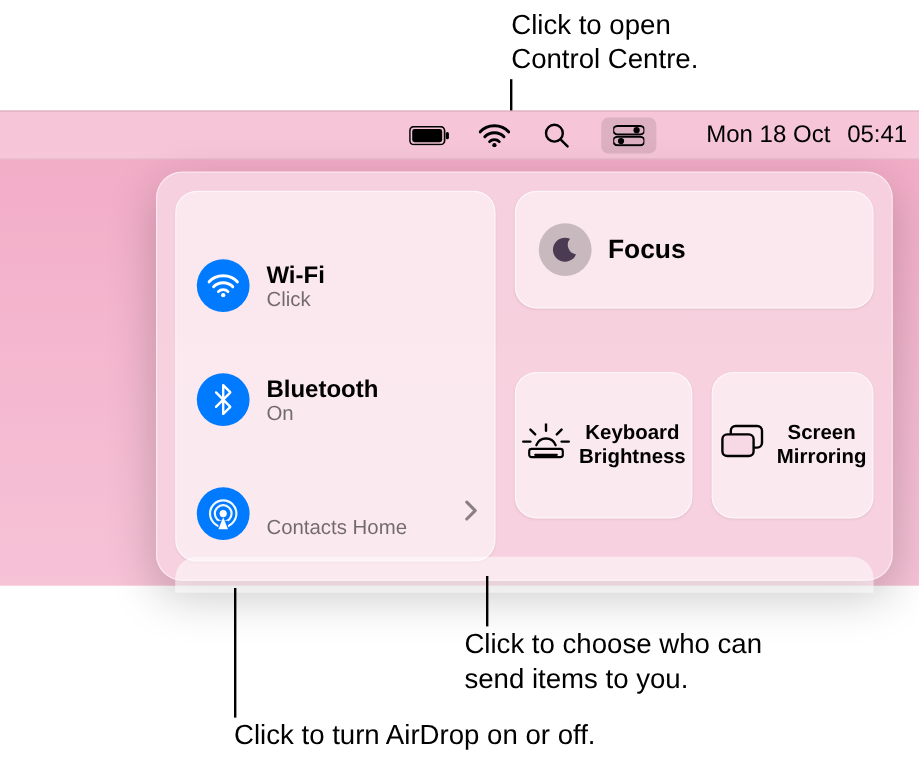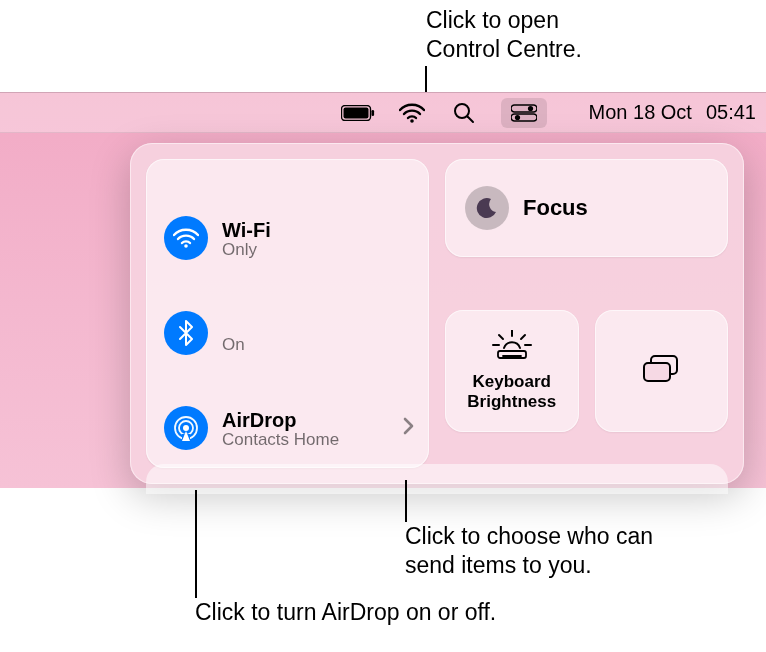--- a/index.html
+++ b/index.html
@@ -101,21 +101,21 @@
     height: 98px;
     gap: 14px;
   }
   .double {
     display: grid;
     grid-template-columns: 1fr 1fr;
     gap: 16px;
   }
   .small-tile {
     display: flex;
-    flex-direction: column;
+    flex-direction: row;
     align-items: center;
     justify-content: center;
     padding: 12px 6px;
     height: 122px;
     gap: 8px;
   }
   .conn-row {
     display: flex;
     align-items: flex-end;
     gap: 14px;
@@ -226,47 +226,47 @@
         <div class="icon-circle icon-blue">
           <svg width="26" height="20" viewBox="0 0 26 20">
             <path d="M1 7 C7 0 19 0 25 7" fill="none" stroke="#fff" stroke-width="2.4" stroke-linecap="round"></path>
             <path d="M5 11 C9 6.5 17 6.5 21 11" fill="none" stroke="#fff" stroke-width="2.4" stroke-linecap="round"></path>
             <path d="M9 15 C11 12.8 15 12.8 17 15" fill="none" stroke="#fff" stroke-width="2.4" stroke-linecap="round"></path>
             <circle cx="13" cy="18" r="1.8" fill="#fff"></circle>
           </svg>
         </div>
         <div class="conn-text">
           <div class="title">Wi-Fi</div>
-          <div class="sub">Only</div>
+          <div class="sub">Click</div>
         </div>
       </div>
 
       <div class="conn-row">
         <div class="icon-circle icon-blue">
           <svg width="14" height="26" viewBox="0 0 14 26">
             <path d="M7 1 L7 25 L13 19 L1 7 M7 1 L13 7 L1 19" fill="none" stroke="#fff" stroke-width="2" stroke-linejoin="round" stroke-linecap="round"></path>
           </svg>
         </div>
         <div class="conn-text">
+          <div class="title">Bluetooth</div>
           <div class="sub">On</div>
         </div>
       </div>
 
       <div class="conn-row">
         <div class="icon-circle icon-blue">
           <svg width="28" height="28" viewBox="0 0 28 28">
             <circle cx="14" cy="14" r="11" fill="none" stroke="#fff" stroke-width="1.8" opacity="0.95"></circle>
             <circle cx="14" cy="14" r="7" fill="none" stroke="#fff" stroke-width="1.8" opacity="0.95"></circle>
             <circle cx="14" cy="14" r="3" fill="#fff"></circle>
             <rect x="10" y="20" width="8" height="8" fill="#007aff"></rect>
             <path d="M14 17 L18 27 L10 27 Z" fill="#fff"></path>
           </svg>
         </div>
         <div class="conn-text">
-          <div class="title">AirDrop</div>
           <div class="sub">Contacts Home</div>
         </div>
         <div class="chev">
           <svg width="12" height="18" viewBox="0 0 12 18">
             <path d="M2 2 L9 9 L2 16" fill="none" stroke="rgba(0,0,0,0.45)" stroke-width="2.6" stroke-linecap="round" stroke-linejoin="round"></path>
           </svg>
         </div>
       </div>
     </div>
 
@@ -296,25 +296,27 @@
         <div class="label" style="white-space:pre-line;">Keyboard
 Brightness</div>
       </div>
       <div class="tile small-tile">
         <span>
           <svg width="40" height="30" viewBox="0 0 40 30">
             <rect x="10" y="2" width="26" height="18" rx="4" fill="none" stroke="#000" stroke-width="2"></rect>
             <rect x="3" y="9" width="26" height="18" rx="4" fill="#f6d9e4" stroke="#000" stroke-width="2"></rect>
           </svg>
         </span>
+        <div class="label" style="white-space:pre-line;">Screen
+Mirroring</div>
       </div>
     </div>
   </div>
 
   <div class="peek"></div>
 </div>
 
 <div class="callout-line" style="left:405px; top:480px; width:1.5px; height:42px;"></div>
-<div class="callout" style="left:405px; top:522px; white-space:pre-line;">Click to choose who can
+<div class="callout" style="left:387px; top:522px; white-space:pre-line;">Click to choose who can
 send items to you.</div>
 
 <div class="callout-line" style="left:195px; top:490px; width:1.5px; height:108px;"></div>
 <div class="callout" style="left:195px; top:598px;text-align:right;">Click to turn AirDrop on or off.</div>
 
 </body></html>

